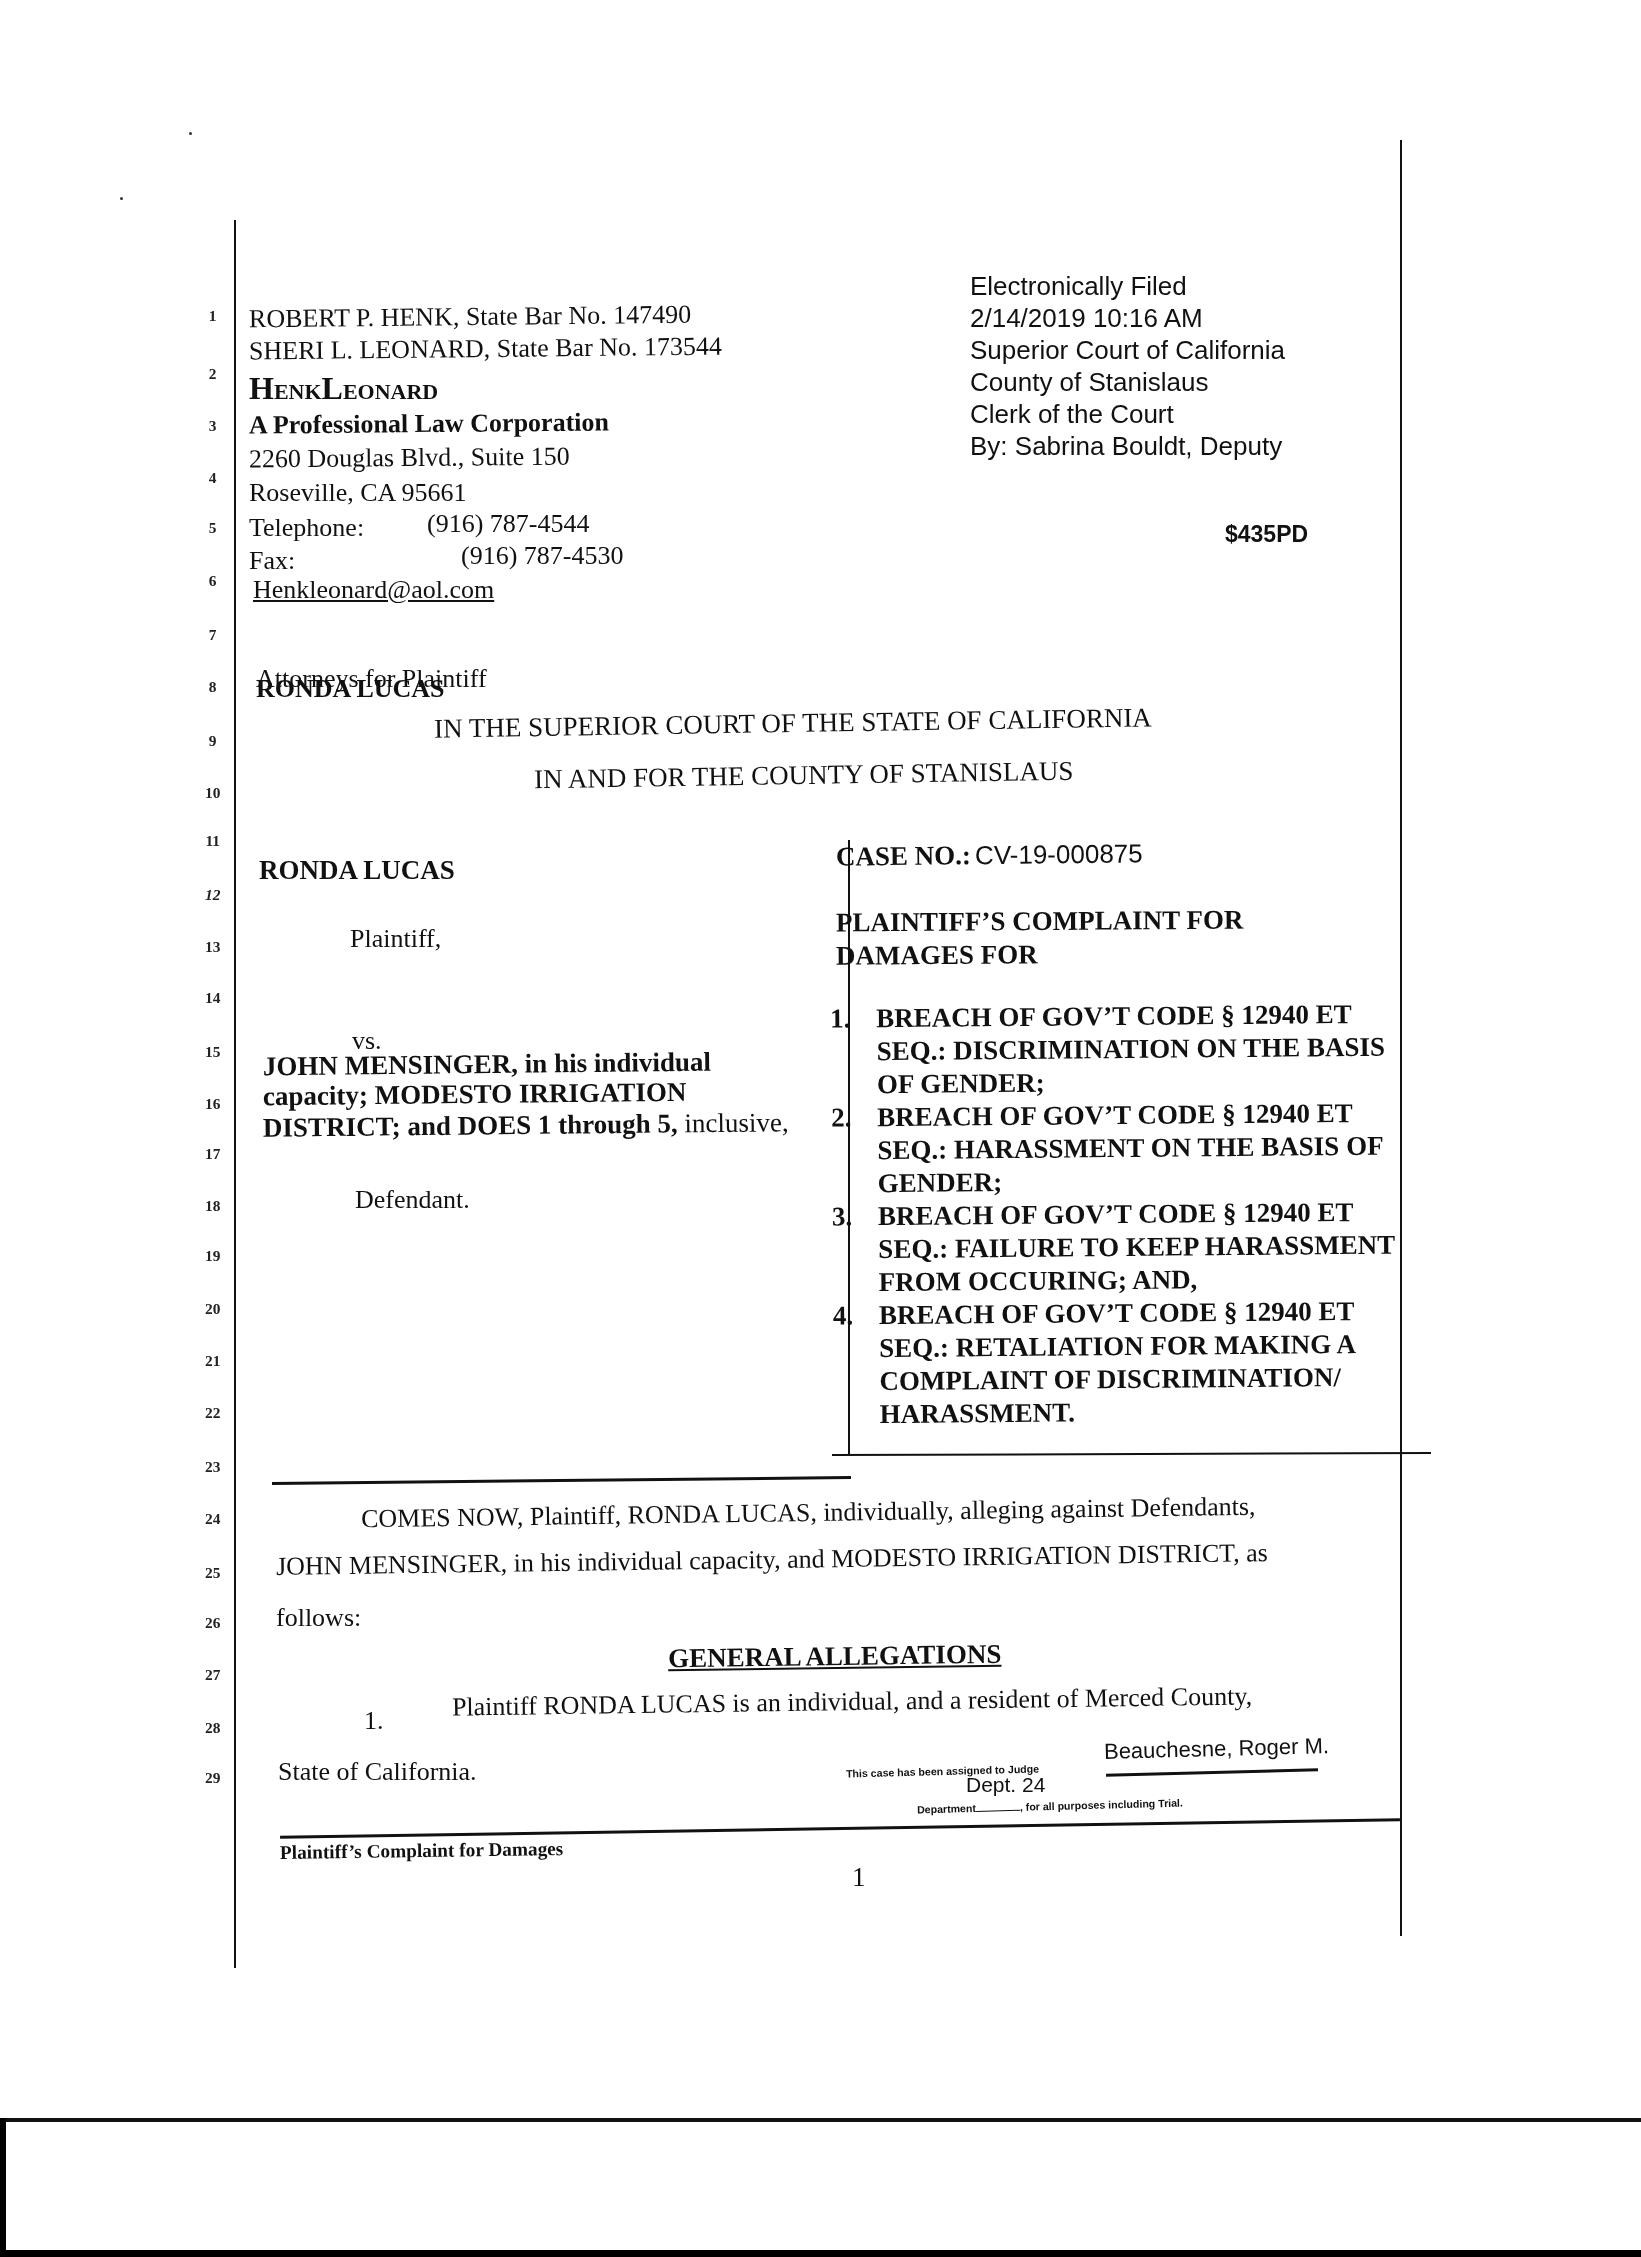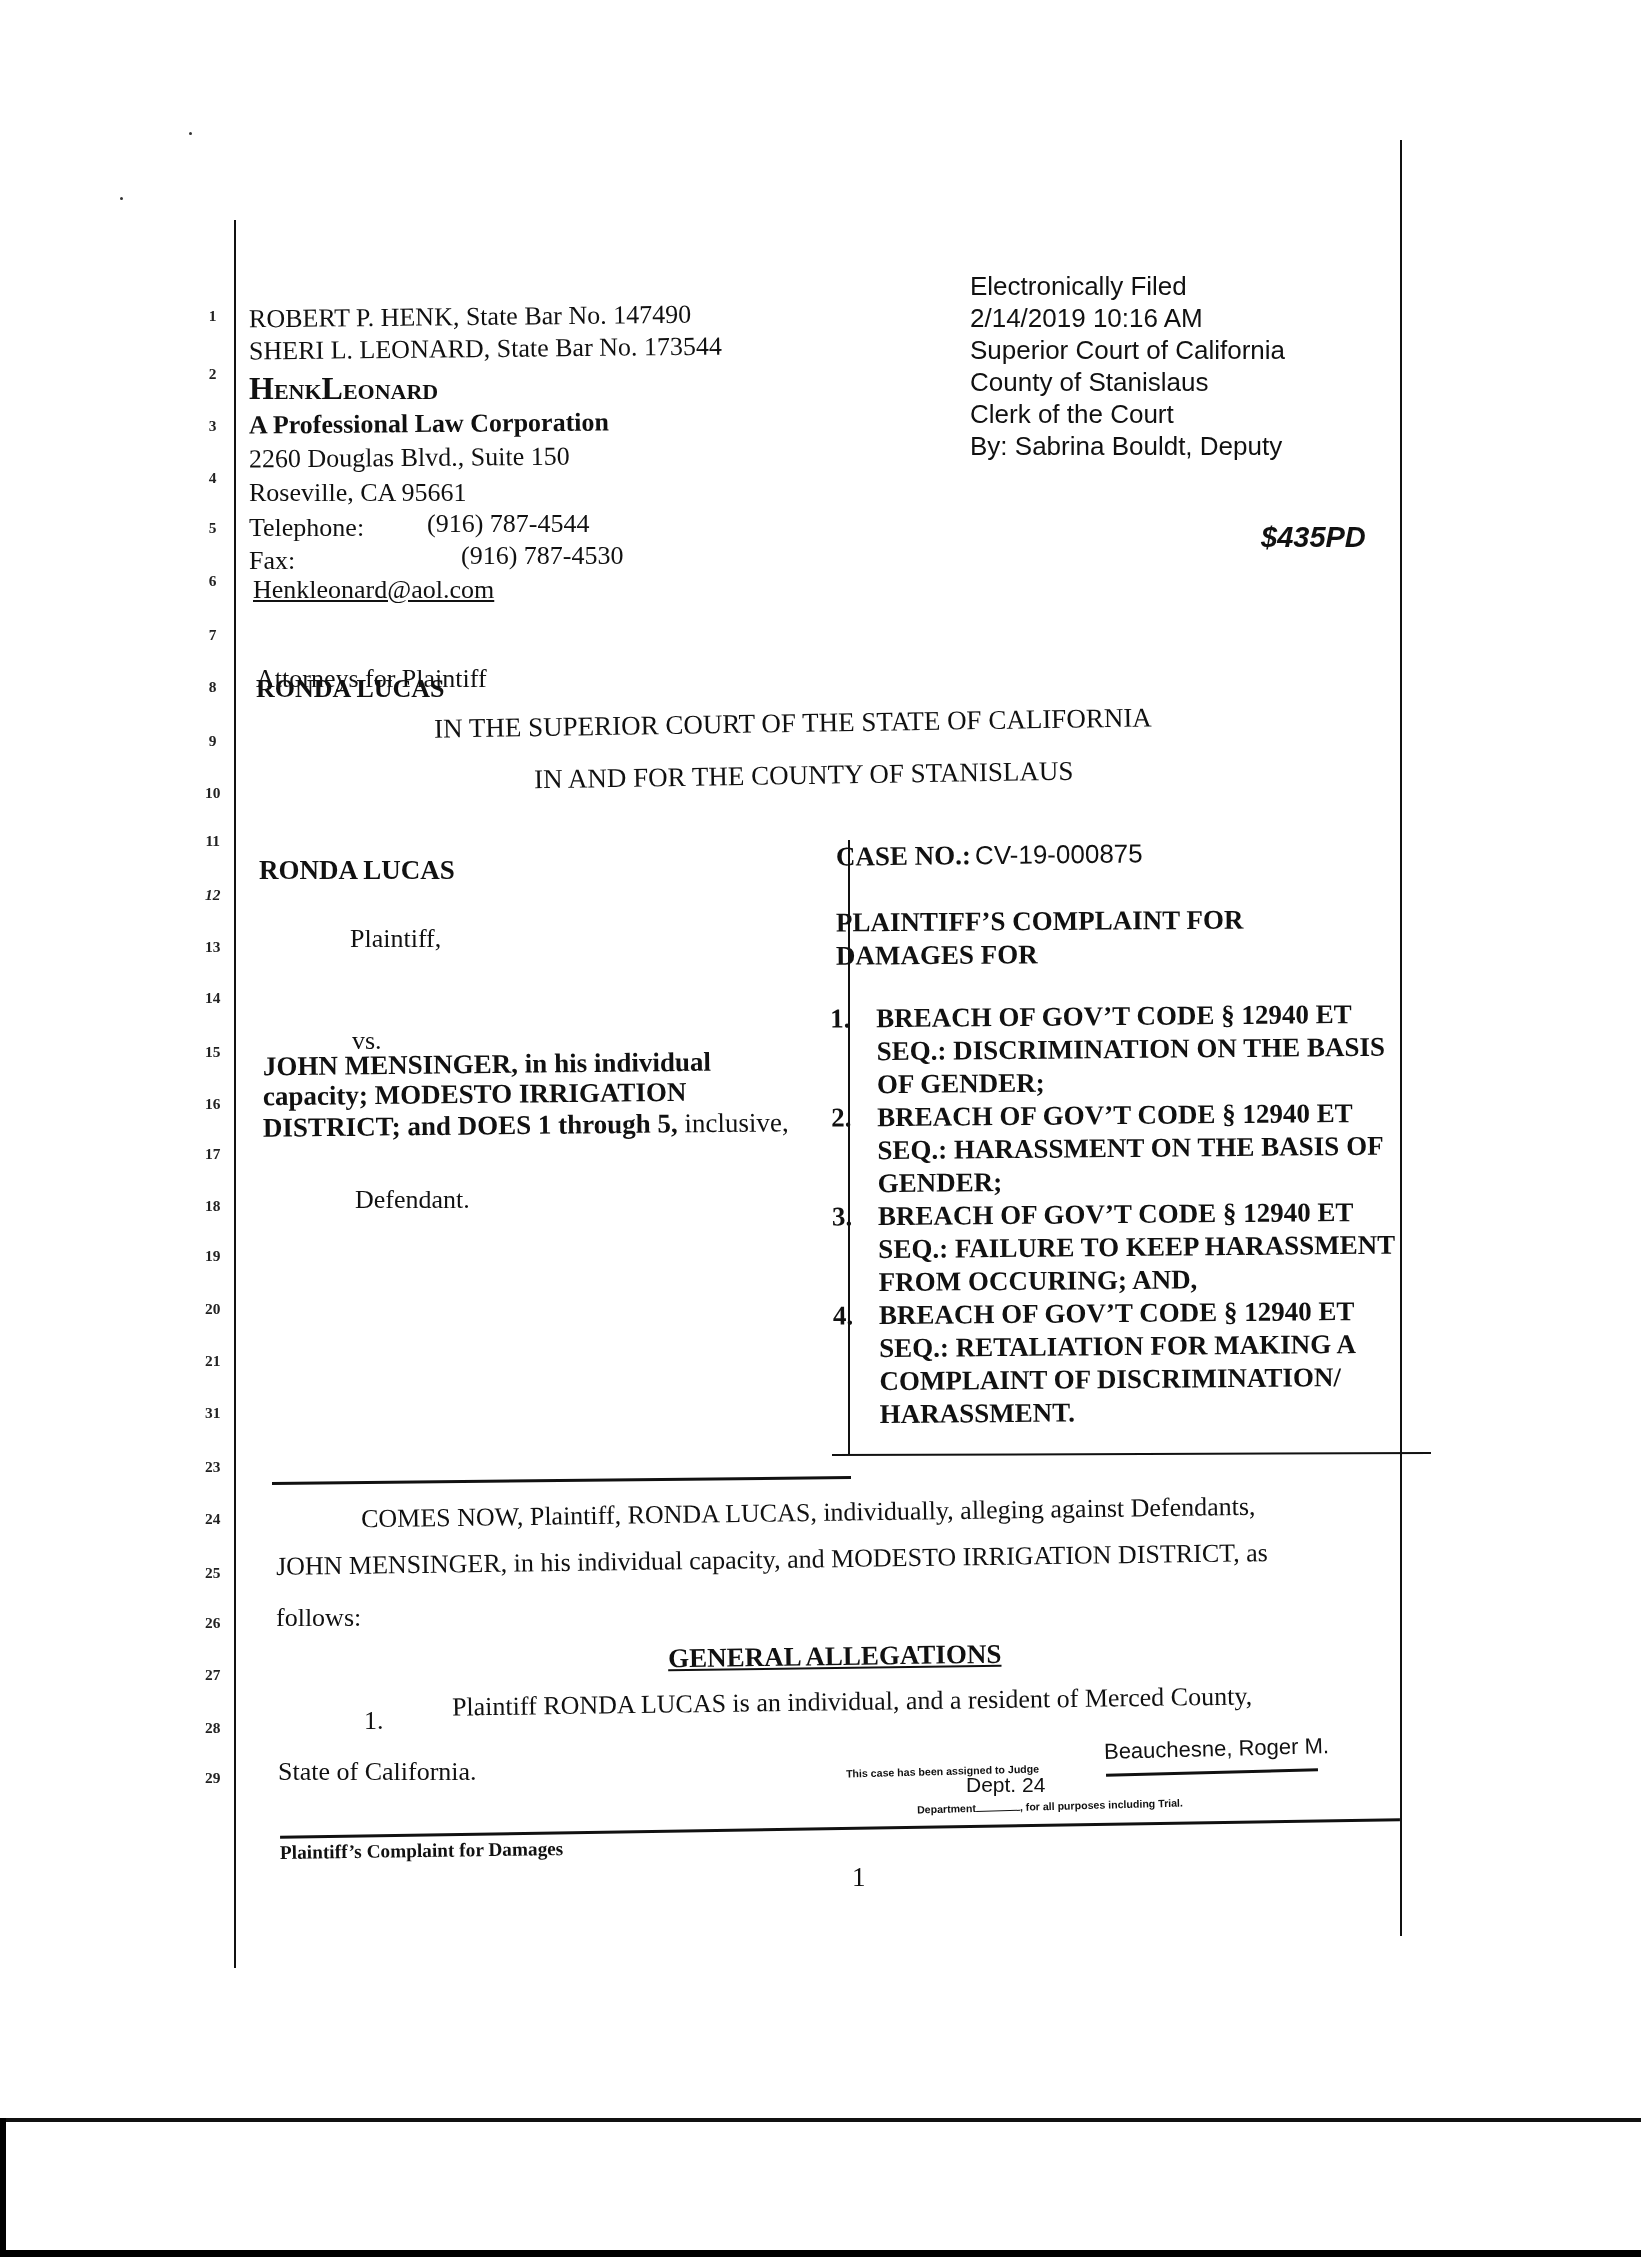--- a/index.html
+++ b/index.html
@@ -52,21 +52,21 @@
     <div class="lnum" style="top: 886px; font-style: italic;">12</div>
     <div class="lnum" style="top: 938px;">13</div>
     <div class="lnum" style="top: 989px;">14</div>
     <div class="lnum" style="top: 1043px;">15</div>
     <div class="lnum" style="top: 1095px;">16</div>
     <div class="lnum" style="top: 1145px;">17</div>
     <div class="lnum" style="top: 1197px;">18</div>
     <div class="lnum" style="top: 1247px;">19</div>
     <div class="lnum" style="top: 1300px;">20</div>
     <div class="lnum" style="top: 1352px;">21</div>
-    <div class="lnum" style="top: 1404px;">31</div>
+    <div class="lnum" style="top: 1404px;">22</div>
     <div class="lnum" style="top: 1458px;">23</div>
     <div class="lnum" style="top: 1510px;">24</div>
     <div class="lnum" style="top: 1564px; text-align: center;">25</div>
     <div class="lnum" style="top: 1614px;">26</div>
     <div class="lnum" style="top: 1666px;">27</div>
     <div class="lnum" style="top: 1719px;">28</div>
     <div class="lnum" style="top: 1769px;">29</div>
   </div>
 
 <div class="abs serif f27" style="left:249px;top:302px;transform:rotate(-0.6deg);">ROBERT P. HENK, State Bar No. 147490</div>
@@ -84,21 +84,21 @@
 <div class="abs serif f27 b" style="left:256px;top:674px;">RONDA LUCAS</div>
 
 <div class="abs stamp" style="left:970px;top:270px;">
   <div>Electronically Filed</div>
   <div>2/14/2019 10:16 AM</div>
   <div>Superior Court of California</div>
   <div>County of Stanislaus</div>
   <div>Clerk of the Court</div>
   <div>By: Sabrina Bouldt, Deputy</div>
 </div>
-<div class="abs sans b" style="left:1261px;top:521px;font-size:29px;font-style:italic;">$435PD</div>
+<div class="abs sans b" style="left:1225px;top:521px;font-size:23px;">$435PD</div>
 
 <div class="abs serif" style="left:434px;top:708px;font-size:27px;transform:rotate(-0.9deg);">IN THE SUPERIOR COURT OF THE STATE OF CALIFORNIA</div>
 <div class="abs serif" style="left:534px;top:760px;font-size:27px;transform:rotate(-0.9deg);">IN AND FOR THE COUNTY OF STANISLAUS</div>
 
 <div class="abs serif f28 b" style="left:259px;top:855px;">RONDA LUCAS</div>
 <div class="abs serif f27" style="left:350px;top:924px;">Plaintiff,</div>
 <div class="abs serif f27" style="left:352px;top:991px;margin-top:35px;">vs.</div>
 <div class="abs serif f28 b" style="left:263px;top:1049px;transform:rotate(-0.6deg);">JOHN MENSINGER, in his individual</div>
 <div class="abs serif f28 b" style="left:263px;top:1079px;transform:rotate(-0.6deg);">capacity; MODESTO IRRIGATION</div>
 <div class="abs serif f28" style="left:263px;top:1110px;transform:rotate(-0.6deg);">

